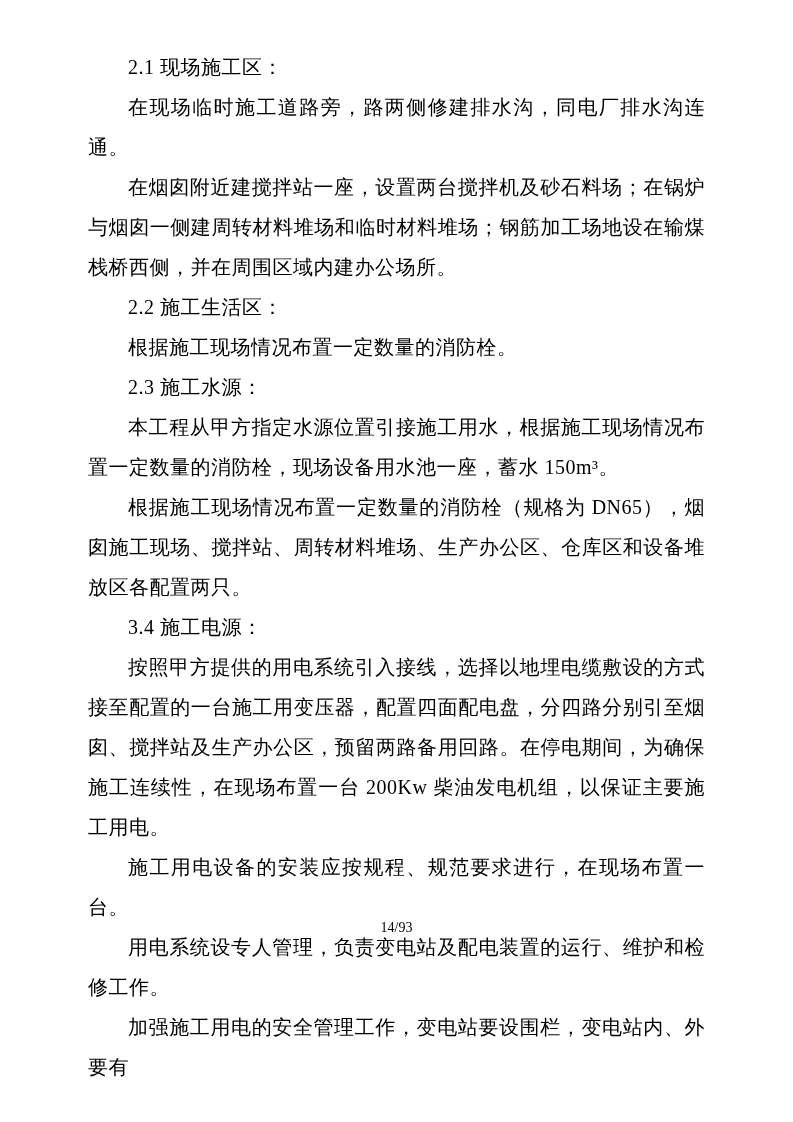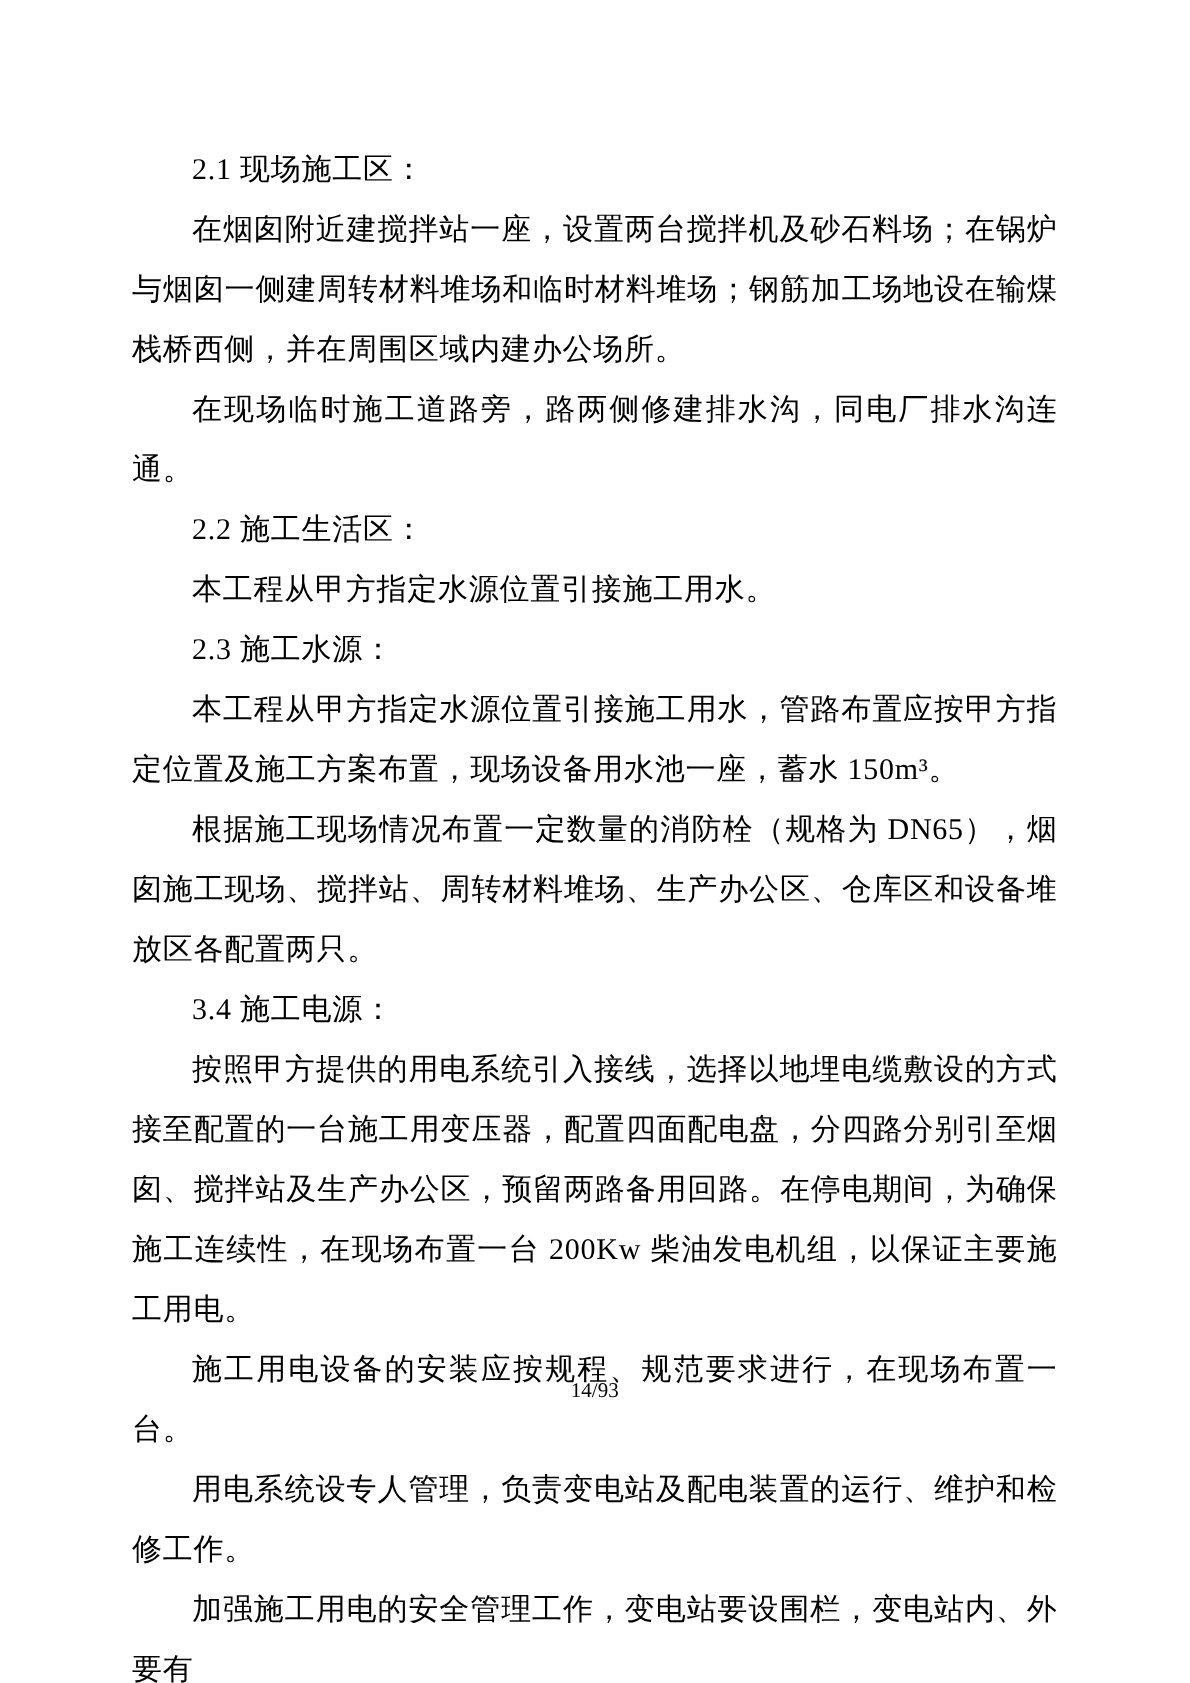--- a/index.html
+++ b/index.html
@@ -11,21 +11,21 @@
     width: 793px;
     height: 1122px;
     font-family: "Liberation Serif", "DejaVu Serif", serif;
     color: #000000;
     overflow: hidden;
   }
   .page {
     box-sizing: border-box;
     width: 793px;
     height: 1004px;
-    padding: 93px 88px 30px 88px;
+    padding: 47px 88px 30px 88px;
     position: relative;
     background: #ffffff;
   }
   .doc-body p {
     margin: 0;
     font-size: 20px;
     line-height: 2.0;
     text-align: justify;
     text-indent: 2em;
     letter-spacing: 0.5px;
@@ -40,26 +40,26 @@
     font-size: 14px;
     color: #000000;
   }
 </style>
 </head>
 <body>
 
 <div class="page">
   <div class="doc-body">
     <p>2.1 现场施工区：</p>
+    <p>在现场临时施工道路旁，路两侧修建排水沟，同电厂排水沟连通。</p>
     <p>在烟囱附近建搅拌站一座，设置两台搅拌机及砂石料场；在锅炉与烟囱一侧建周转材料堆场和临时材料堆场；钢筋加工场地设在输煤栈桥西侧，并在周围区域内建办公场所。</p>
-    <p>在现场临时施工道路旁，路两侧修建排水沟，同电厂排水沟连通。</p>
     <p>2.2 施工生活区：</p>
-    <p>本工程从甲方指定水源位置引接施工用水。</p>
+    <p>根据施工现场情况布置一定数量的消防栓。</p>
     <p>2.3 施工水源：</p>
-    <p>本工程从甲方指定水源位置引接施工用水，管路布置应按甲方指定位置及施工方案布置，现场设备用水池一座，蓄水 150m³。</p>
+    <p>本工程从甲方指定水源位置引接施工用水，根据施工现场情况布置一定数量的消防栓，现场设备用水池一座，蓄水 150m³。</p>
     <p>根据施工现场情况布置一定数量的消防栓（规格为 DN65），烟囱施工现场、搅拌站、周转材料堆场、生产办公区、仓库区和设备堆放区各配置两只。</p>
     <p>3.4 施工电源：</p>
     <p>按照甲方提供的用电系统引入接线，选择以地埋电缆敷设的方式接至配置的一台施工用变压器，配置四面配电盘，分四路分别引至烟囱、搅拌站及生产办公区，预留两路备用回路。在停电期间，为确保施工连续性，在现场布置一台 200Kw 柴油发电机组，以保证主要施工用电。</p>
     <p>施工用电设备的安装应按规程、规范要求进行，在现场布置一台。</p>
     <p>用电系统设专人管理，负责变电站及配电装置的运行、维护和检修工作。</p>
     <p>加强施工用电的安全管理工作，变电站要设围栏，变电站内、外要有</p>
   </div>
   <div class="footer">14/93</div>
 </div>
 

